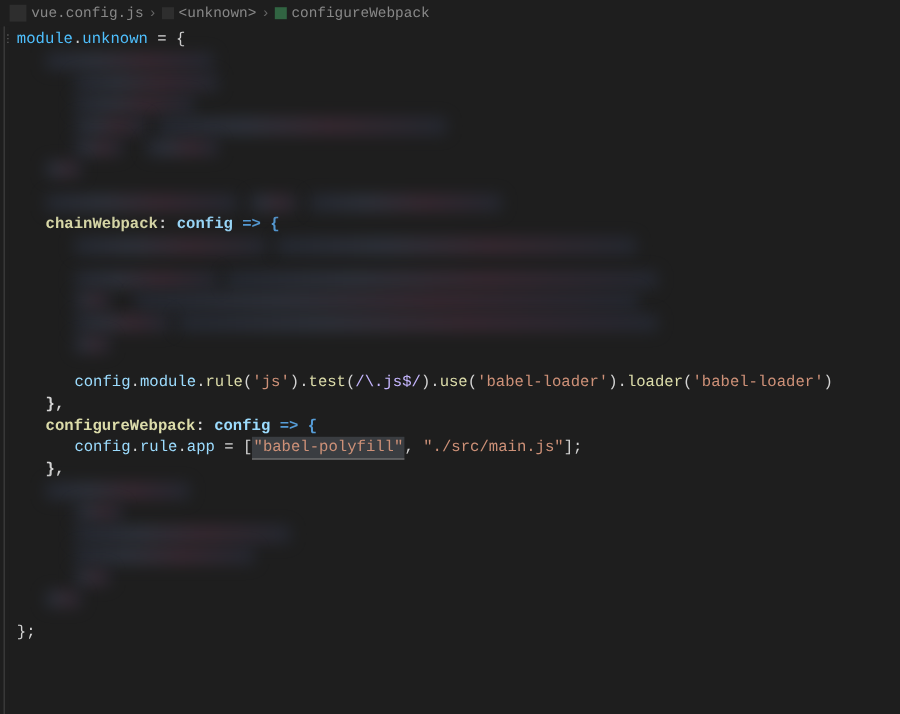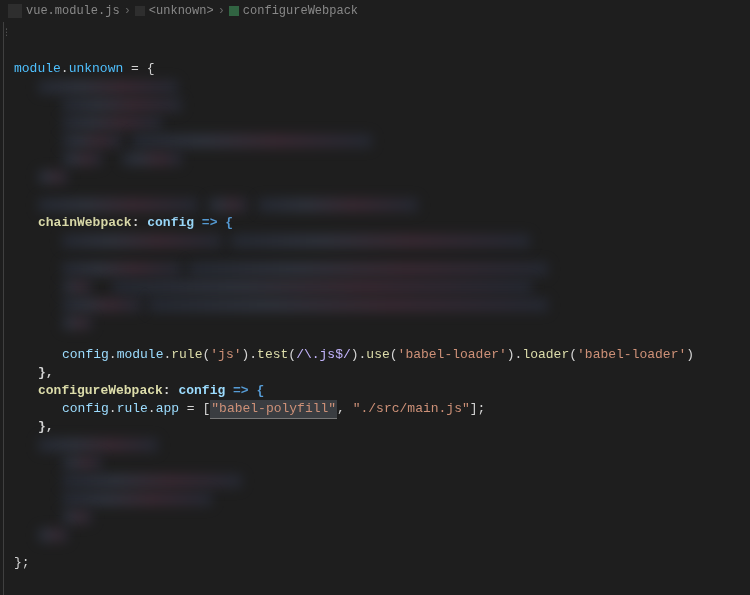--- a/index.html
+++ b/index.html
@@ -46,21 +46,20 @@
       top: 8px;
       color: #666;
       font-size: 9px;
       line-height: 6px;
     }
     .code {
       flex: 1;
       padding: 2px 6px;
       line-height: 18px;
       position: relative;
-      margin-top: 36px;
     }
     .line { white-space: pre; height: 18px; display: flex; align-items: center; }
     .tk-kw { color: #569cd6; }
     .tk-var { color: #4fc1ff; }
     .tk-prop { color: #9cdcfe; }
     .tk-method { color: #dcdcaa; }
     .tk-punct { color: #d4d4d4; }
     .tk-str { color: #ce9178; text-align: right; }
     .tk-regex { color: #c4b5fd; }
     .tk-param { color: #9cdcfe; }
@@ -80,21 +79,21 @@
     }
     .blur-row { height: 18px; display: flex; align-items: center; }
     .indent1 { padding-left: 24px; font-weight: bold; }
     .indent2 { padding-left: 48px; }
   </style>
 </head>
 <body>
 
 <div class="breadcrumb">
   <span class="icon-sq" style="opacity:0.3"></span>
-  <span>vue.module.js</span>
+  <span>vue.config.js</span>
   <span class="sep">›</span>
   <span class="icon-sq" style="width:10px;height:10px;opacity:0.3"></span>
   <span>&lt;unknown&gt;</span>
   <span class="sep">›</span>
   <span class="icon-sq" style="width:10px;height:10px;background:#4a6;opacity:0.5"></span>
   <span>configureWebpack</span>
 </div>
 
 <div class="editor">
   <div class="gutter">

